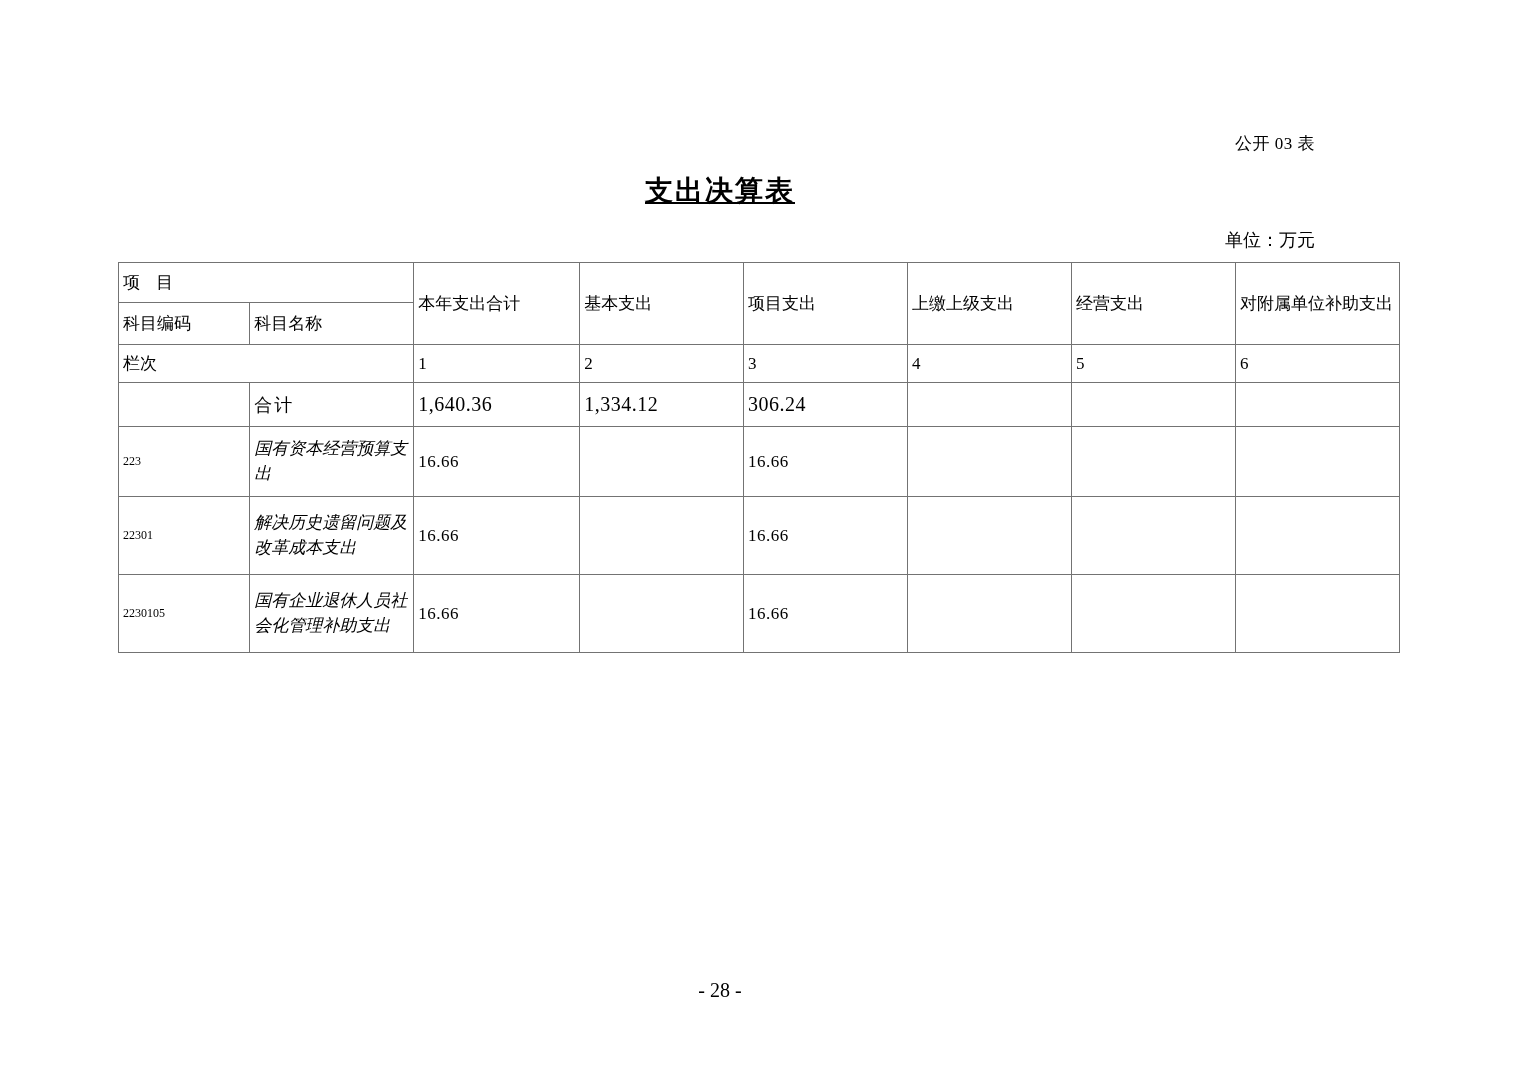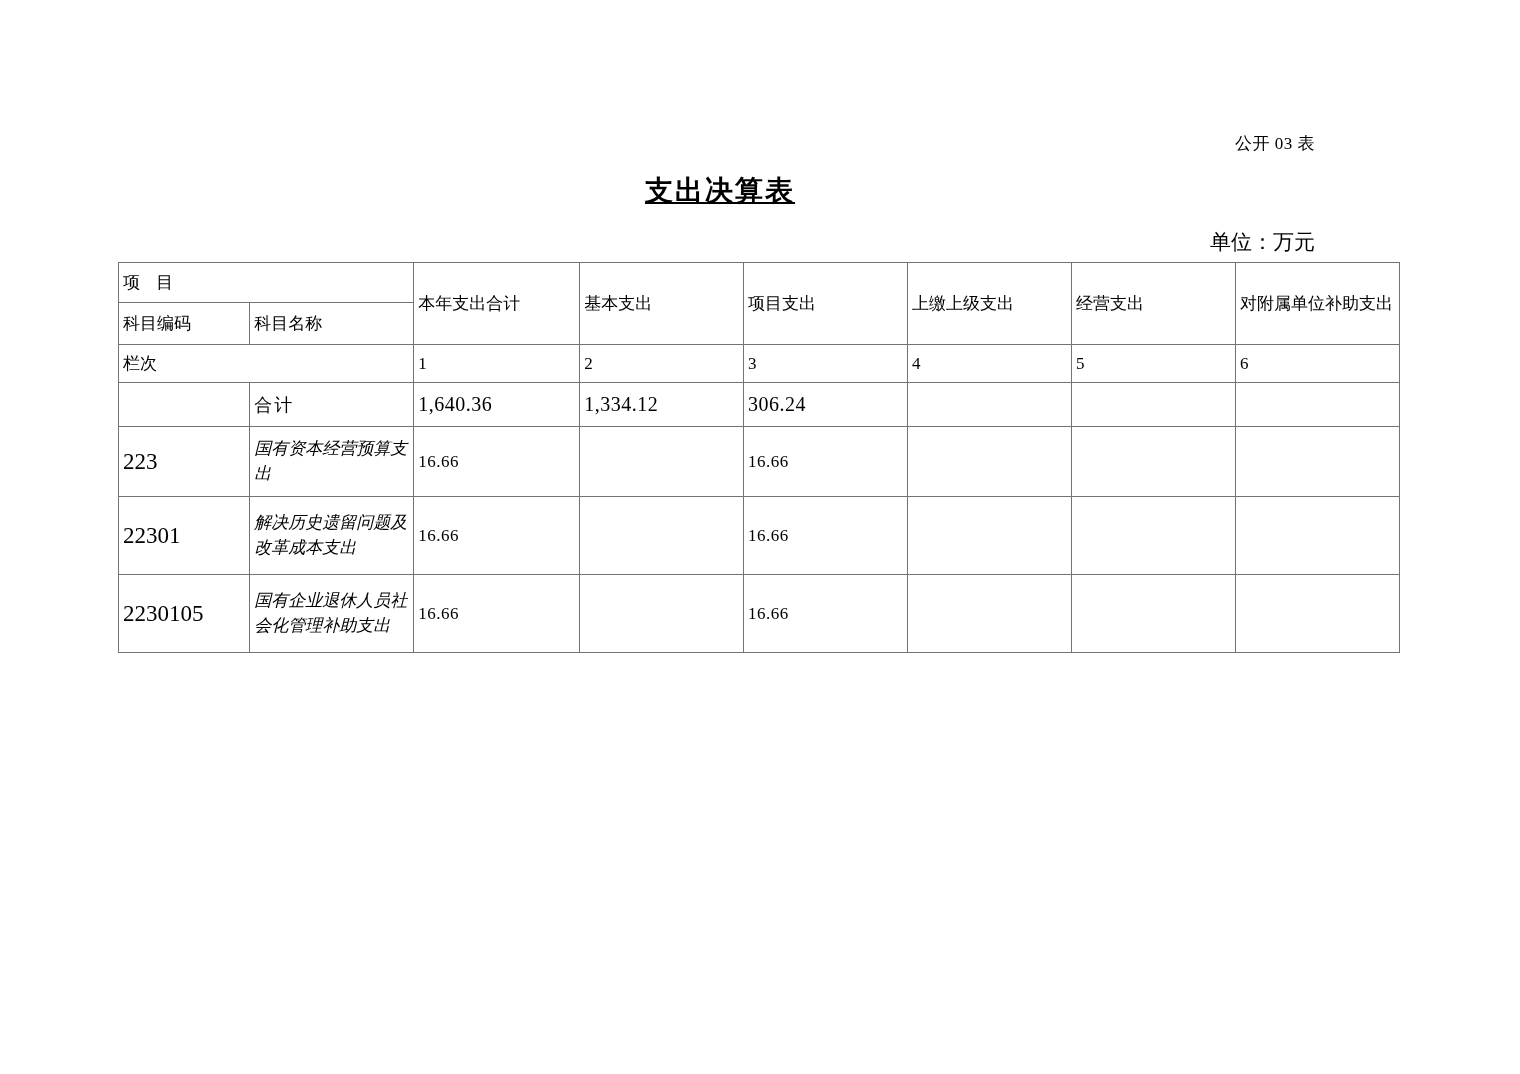--- a/index.html
+++ b/index.html
@@ -43,21 +43,21 @@
   .dept-line {
     position: absolute;
     top: 228px;
     left: 125px;
     font-size: 17px;
   }
   .unit-line {
     position: absolute;
     top: 228px;
     right: 125px;
-    font-size: 21px;
+    font-size: 18px;
   }
   table.main {
     position: absolute;
     top: 262px;
     left: 118px;
     width: 1282px;
     border-collapse: collapse;
     table-layout: fixed;
     font-size: 16px;
   }
@@ -98,21 +98,21 @@
     font-weight: bold;
   }
   .total-label {
     font-size: 18px;
     font-weight: bold;
     letter-spacing: 2px;
   }
   .cell-code {
     text-align: left;
     padding-left: 12px;
-    font-size: 23px;
+    font-size: 12px;
     margin-top: 16px;
   }
   .cell-name {
     text-align: left;
     padding-left: 8px;
     padding-right: 6px;
     font-size: 17px;
     line-height: 1.45;
     font-style: italic;
   }
@@ -217,14 +217,15 @@
         <td class="num"></td>
         <td class="num">16.66</td>
         <td class="num"></td>
         <td class="num"></td>
         <td class="num"></td>
       </tr>
     </tbody>
   </table>
 
 
+  <div class="pagenum">- 28 -</div>
 
 </div>
 
 </body></html>

